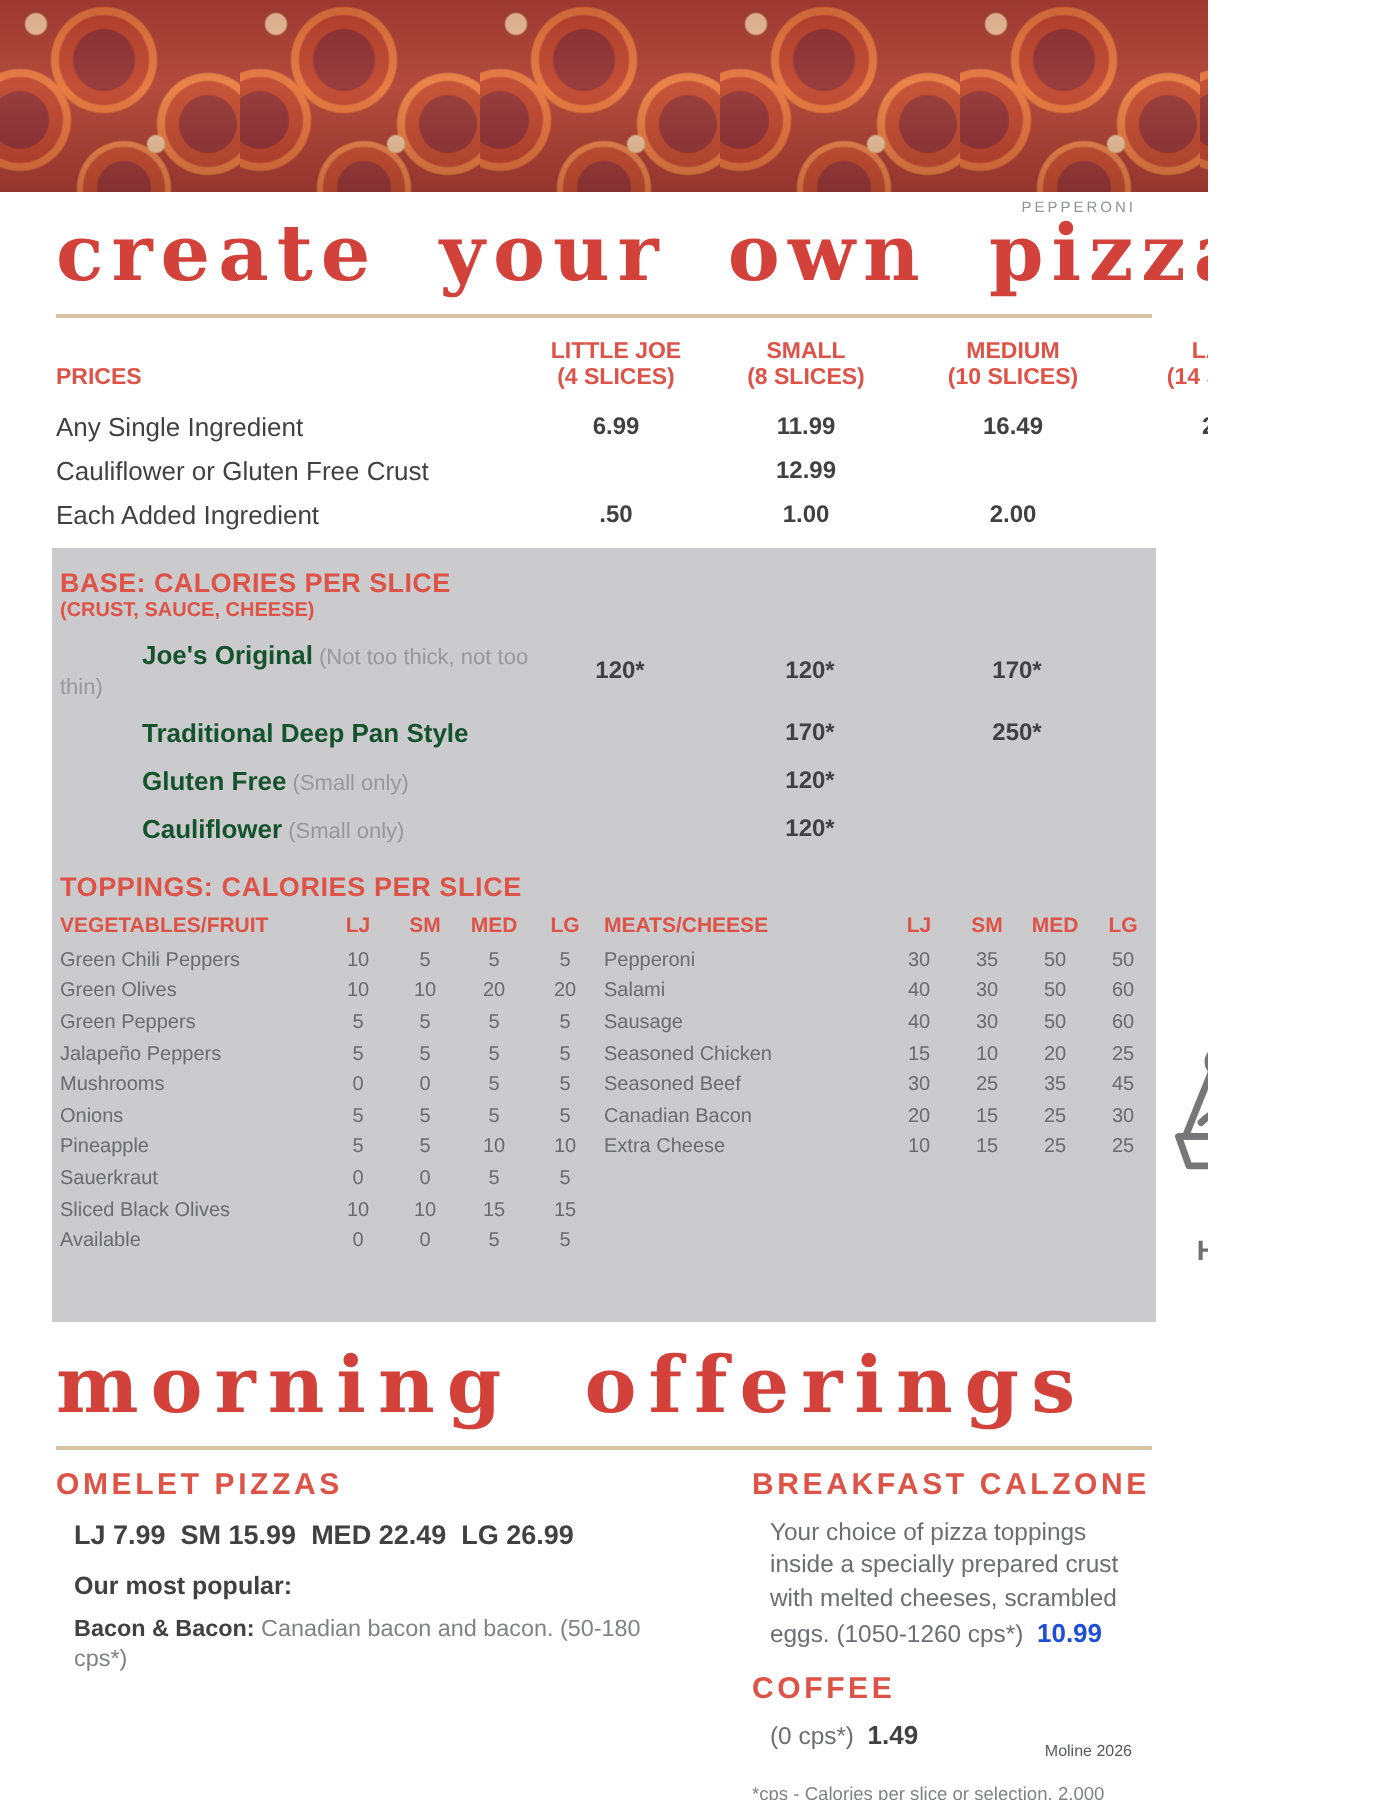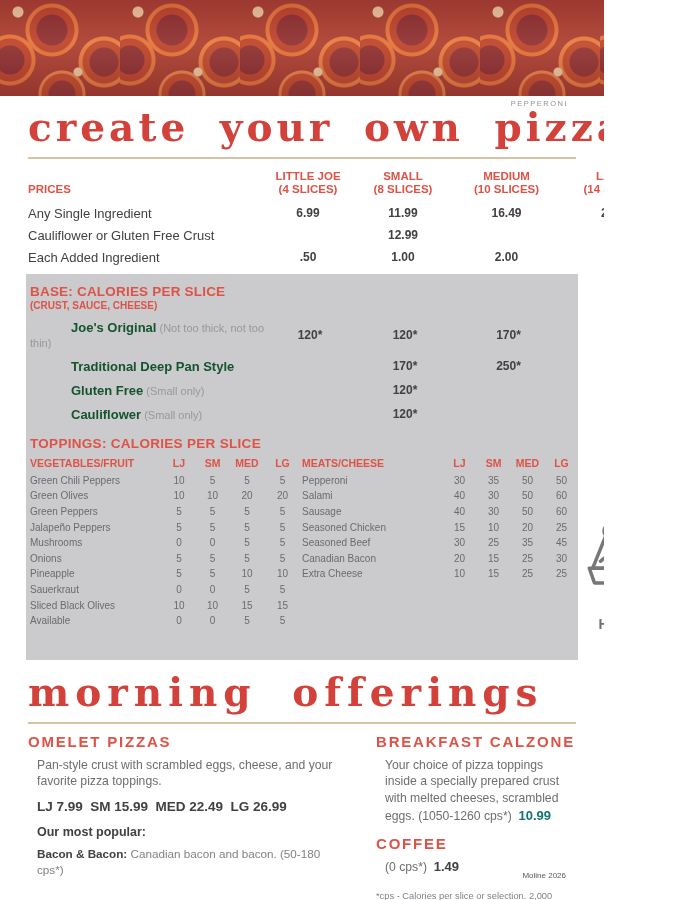--- a/index.html
+++ b/index.html
@@ -53,21 +53,21 @@
   .mascot{flex:1;text-align:center;padding-top:10px;color:#6f7072;}
   .mascot-label{font-weight:bold;font-size:14px;letter-spacing:3px;margin-top:2px;}
 
   
   .avail{margin:3px 28px 0;color:#58595b;font-size:12.5px;}
   .cols{display:flex;margin:9px 28px 0;gap:30px;}
   .col-l{width:318px;}
   .col-r{flex:1;}
   .sec-head{color:#dd5348;font-weight:bold;font-size:15px;letter-spacing:1.8px;margin:0 0 7px;}
   .desc{color:#6d6e71;font-size:12.2px;line-height:1.38;padding-left:9px;margin:0;}
-  .desc b{color:#0f766e;font-size:13px;margin-top:20px;}
+  .desc b{color:#1d4ed8;font-size:13px;margin-top:20px;}
   .price-line{font-weight:bold;font-size:13.5px;color:#414042;margin:9px 0 11px;padding-left:9px;white-space:pre-wrap;}
   .popular{font-weight:bold;font-size:12.5px;color:#414042;padding-left:9px;margin:0 0 7px;}
   .m-item{margin:0 0 8px;padding-left:9px;font-size:11.7px;color:#808285;line-height:1.32;}
   .m-item b{color:#414042;}
   .sub-sec{margin-top:10px;}
   .coffee-line{padding-left:9px;color:#6d6e71;font-size:12.2px;margin:0;}
   .coffee-line b{color:#414042;font-size:13px;}
   .footnote{margin-top:16px;font-size:9.3px;color:#808285;line-height:1.3;max-width:300px;}
   .footer{position:absolute;bottom:20px;right:38px;font-size:8px;color:#58595b;}
 </style>
@@ -268,21 +268,20 @@
       </div>
     </div>
   </div>
 
   <h1 class="morning">morning offerings</h1>
   <hr class="tan">
 
   <div class="cols">
     <div class="col-l">
       <div class="sec-head">OMELET PIZZAS</div>
-      <p class="desc">Pan-style crust with scrambled eggs, cheese, and your favorite pizza toppings.</p>
       <div class="price-line">LJ 7.99  SM 15.99  MED 22.49  LG 26.99</div>
       <div class="popular">Our most popular:</div>
       <div id="omelet-items">
           <p class="m-item"><b>Bacon &amp; Bacon:</b><span> Canadian bacon and bacon. (50-180 cps*)</span></p>
         </div>
     </div>
 
     <div class="col-r">
       <div class="sec-head">BREAKFAST CALZONE</div>
       <p class="desc"><span>Your choice of pizza toppings inside a specially prepared crust with melted cheeses, scrambled eggs. (1050-1260 cps*)</span>&nbsp; <b>10.99</b></p>

